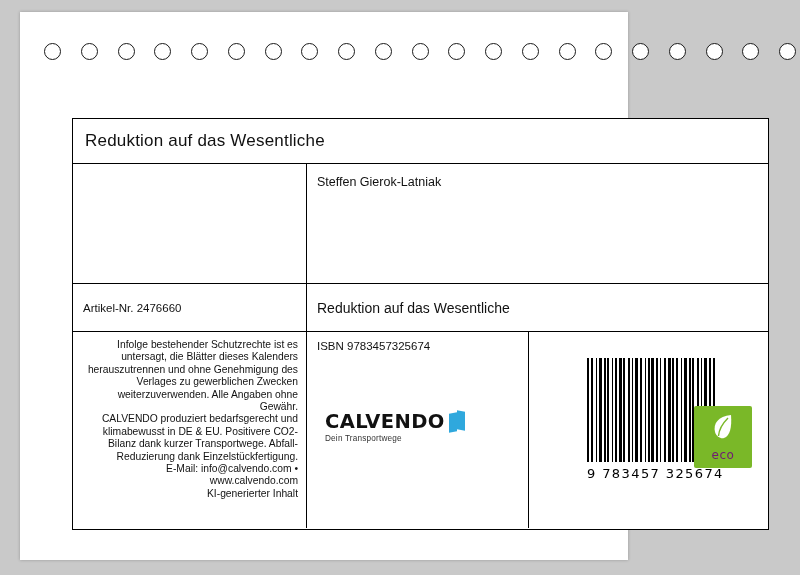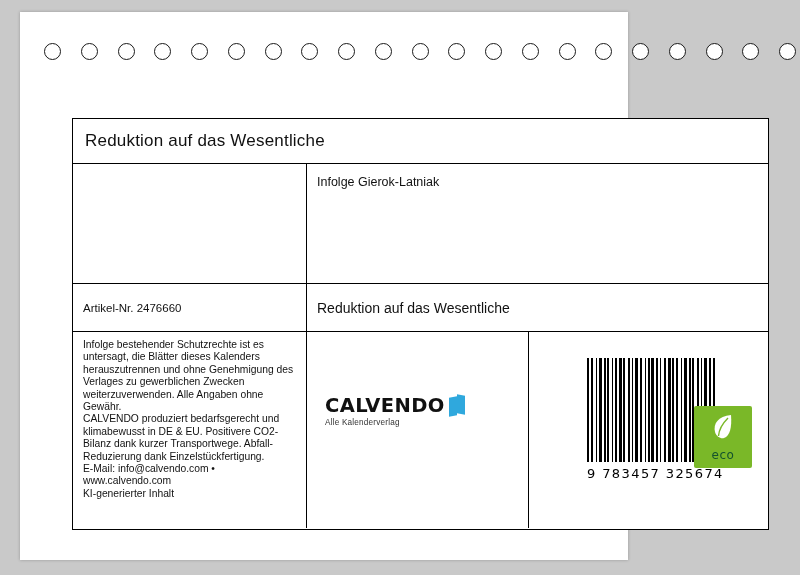--- a/index.html
+++ b/index.html
@@ -116,20 +116,21 @@
     color: #111;
   }
   .r-bottom {
     height: 196px;
   }
   .legal-cell {
     width: 234px;
     border-right: 1.5px solid #000;
     box-sizing: border-box;
     padding: 7px 8px 7px 10px;
+    text-align: right;
   }
   .legal-text {
     font-size: 10.3px;
     line-height: 12.4px;
     color: #111;
     white-space: pre-wrap;
   }
   .mid-cell {
     width: 222px;
     border-right: 1.5px solid #000;
@@ -137,21 +138,21 @@
     padding: 8px 0 0 10px;
     position: relative;
   }
   .isbn-text {
     font-size: 11.5px;
     color: #111;
   }
   .logo-wrap {
     position: absolute;
     left: 18px;
-    top: 62px;
+    top: 78px;
     width: 190px;
   }
   .logo-line {
     display: flex;
     align-items: flex-end;
   }
   .logo-word {
     font-family: "DejaVu Sans", sans-serif;
     font-weight: bold;
     font-size: 19.5px;
@@ -244,21 +245,21 @@
     top: 7px;
     width: 24px;
     height: 28px;
   }
   .eco .eco-label {
     position: absolute;
     left: 0;
     right: 0;
     bottom: 6px;
     text-align: center;
-    color: #14532d;
+    color: #701a75;
     font-size: 12px;
     letter-spacing: 0.5px;
     font-family: "DejaVu Sans", sans-serif;
   }
 </style>
 </head>
 <body>
 
 <div class="page">
   <div class="sheet">
@@ -289,21 +290,21 @@
 
     <div class="card">
 
       <div class="row r-title">
         <div class="title-text">Reduktion auf das Wesentliche</div>
       </div>
 
       <div class="row r-author">
         <div class="cell-left"></div>
         <div class="cell-rest">
-          <span class="author-text">Infolge Gierok-Latniak</span>
+          <span class="author-text">Steffen Gierok-Latniak</span>
         </div>
       </div>
 
       <div class="row r-artikel">
         <div class="artikel-cell">
           <span class="artikel-text">Artikel-Nr. 2476660</span>
         </div>
         <div class="subtitle-cell">Reduktion auf das Wesentliche</div>
       </div>
 
@@ -311,30 +312,31 @@
 
         <div class="legal-cell">
           <div class="legal-text">Infolge bestehender Schutzrechte ist es untersagt, die Blätter dieses Kalenders herauszutrennen und ohne Genehmigung des Verlages zu gewerblichen Zwecken weiterzuverwenden. Alle Angaben ohne Gewähr.
 CALVENDO produziert bedarfsgerecht und klimabewusst in DE &amp; EU. Positivere CO2-Bilanz dank kurzer Transportwege. Abfall-Reduzierung dank Einzelstückfertigung.
 E-Mail: info@calvendo.com •
 www.calvendo.com
 KI-generierter Inhalt</div>
         </div>
 
         <div class="mid-cell">
+          <div class="isbn-text">ISBN 9783457325674</div>
 
           <div class="logo-wrap">
             <div class="logo-line">
               <span class="logo-word">CALVENDO</span>
               <span class="logo-book">
                 <span class="pg-l"></span>
                   <span class="pg-r"></span>
               </span>
             </div>
-            <div class="logo-sub">Alle Kalenderverlag</div>
+            <div class="logo-sub">Dein Transportwege</div>
           </div>
 
         </div>
 
         <div class="barcode-cell">
           <div class="barcode-area">
             <div class="bars">
               <i style="width:2px"></i>
                 <i style="width:2px;background:#fff"></i>
               <i style="width:2px"></i>

